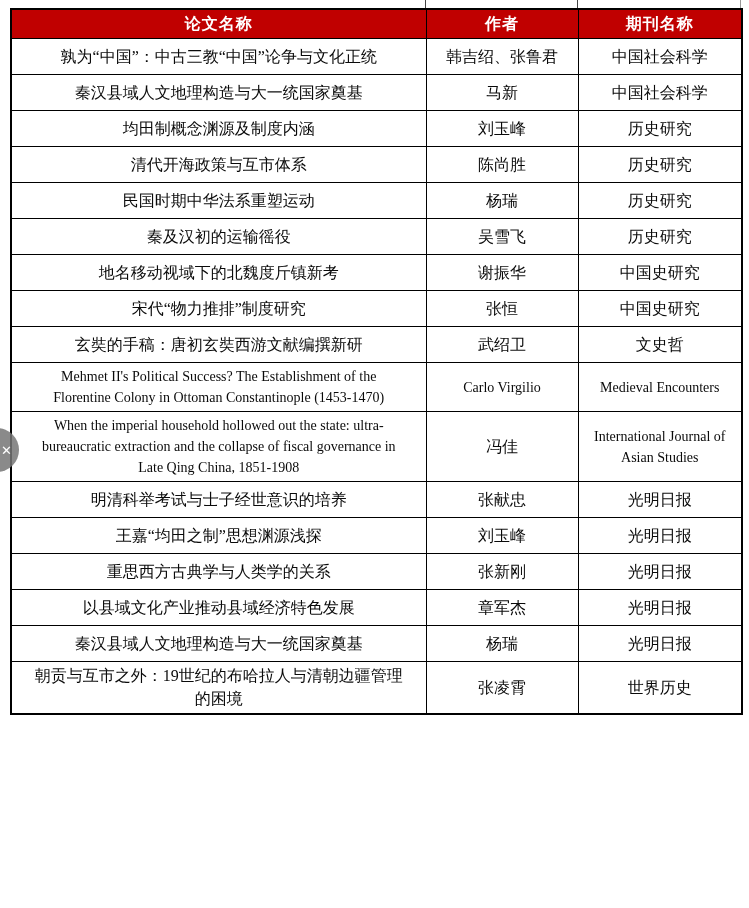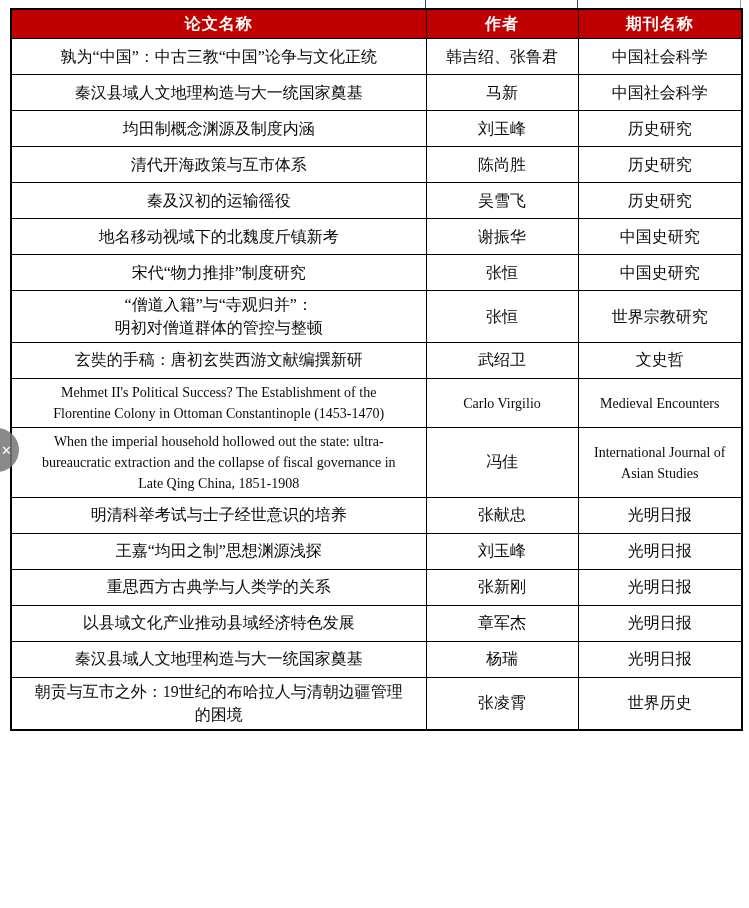--- a/index.html
+++ b/index.html
@@ -121,39 +121,38 @@
       <td class="cjk">均田制概念渊源及制度内涵</td>
       <td class="cjk">刘玉峰</td>
       <td class="cjk">历史研究</td>
     </tr>
         <tr>
       <td class="cjk">清代开海政策与互市体系</td>
       <td class="cjk">陈尚胜</td>
       <td class="cjk">历史研究</td>
     </tr>
         <tr>
+      <td class="cjk">民国时期中华法系重塑运动</td>
+      <td class="cjk">杨瑞</td>
+      <td class="cjk">历史研究</td>
+    </tr>
+        <tr>
       <td class="cjk">秦及汉初的运输徭役</td>
       <td class="cjk">吴雪飞</td>
       <td class="cjk">历史研究</td>
     </tr>
         <tr>
       <td class="cjk">地名移动视域下的北魏度斤镇新考</td>
       <td class="cjk">谢振华</td>
       <td class="cjk">中国史研究</td>
     </tr>
         <tr>
       <td class="cjk">宋代“物力推排”制度研究</td>
       <td class="cjk">张恒</td>
       <td class="cjk">中国史研究</td>
-    </tr>
-        <tr>
-      <td class="cjk">“僧道入籍”与“寺观归并”：
-明初对僧道群体的管控与整顿</td>
-      <td class="cjk">张恒</td>
-      <td class="cjk">世界宗教研究</td>
     </tr>
         <tr>
       <td class="cjk">玄奘的手稿：唐初玄奘西游文献编撰新研</td>
       <td class="cjk">武绍卫</td>
       <td class="cjk">文史哲</td>
     </tr>
         <tr>
       <td class="latin">Mehmet II's Political Success? The Establishment of the
 Florentine Colony in Ottoman Constantinople (1453-1470)</td>
       <td class="latin">Carlo Virgilio</td>

